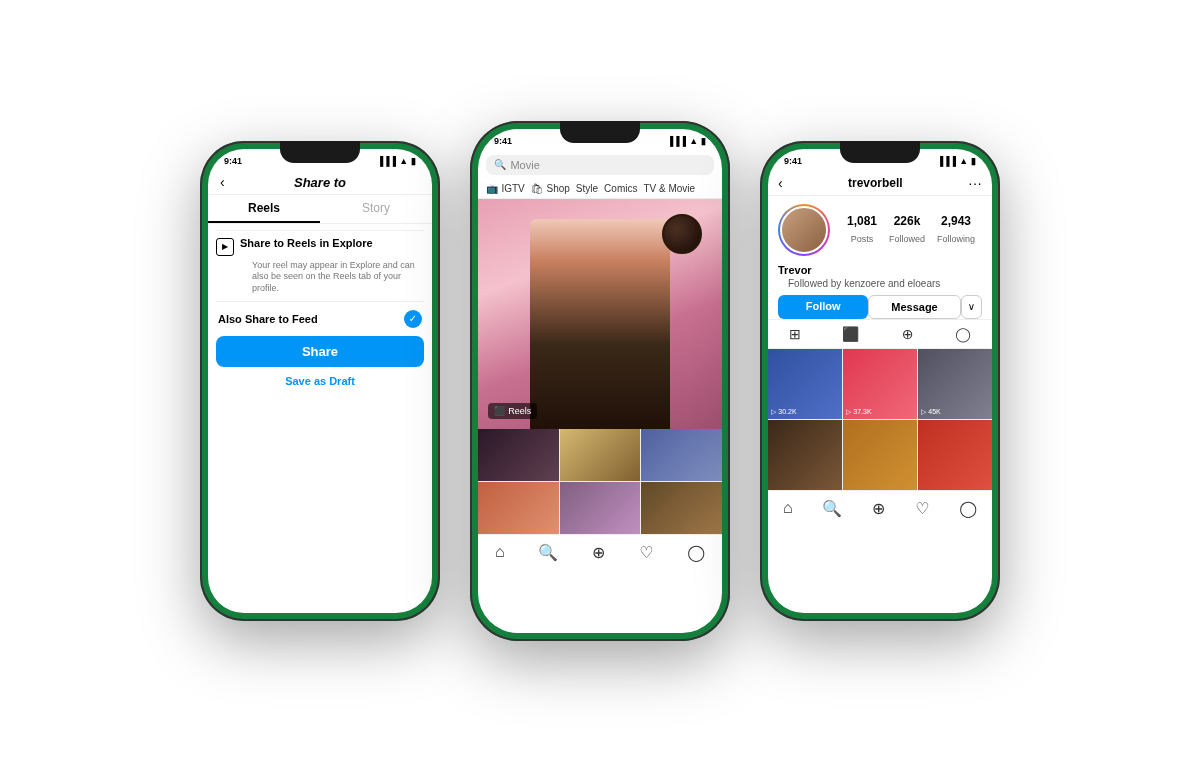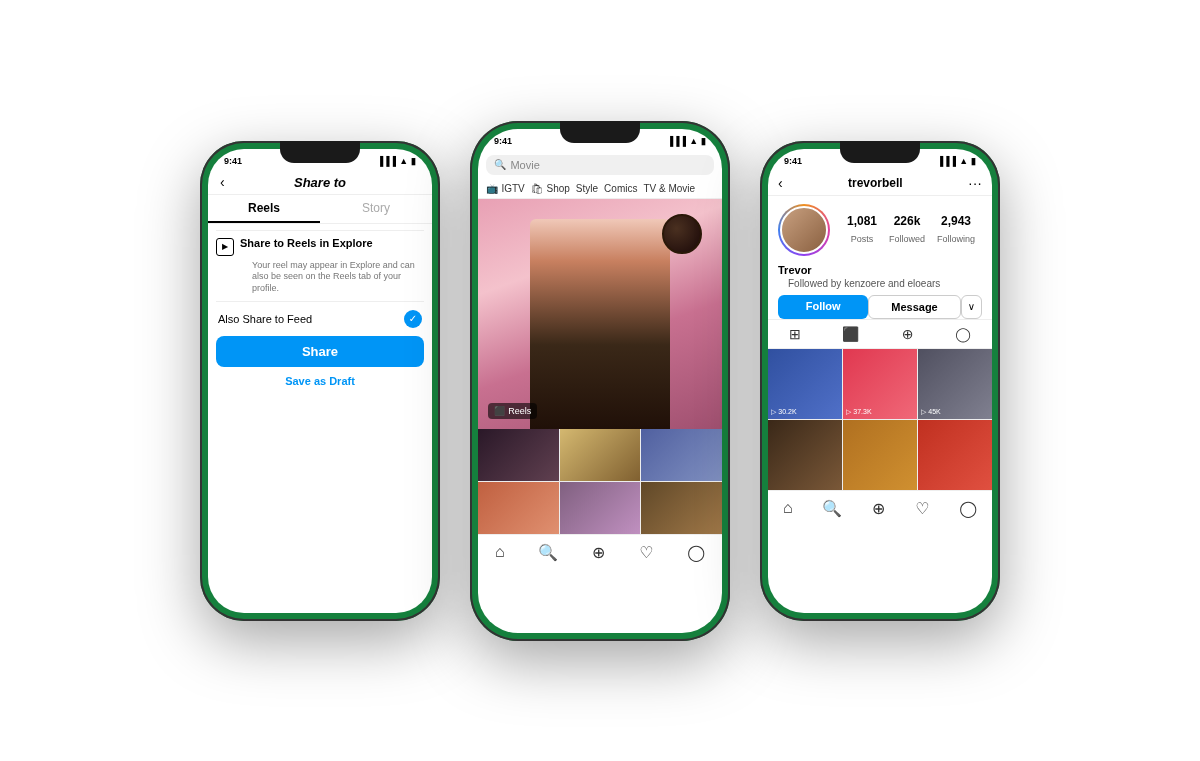--- a/index.html
+++ b/index.html
@@ -146,21 +146,21 @@
     }
     .reels-title { font-size: 11px; font-weight: 600; }
     .reels-desc { font-size: 9px; color: #777; margin-top: 2px; margin-left: 36px; line-height: 1.3; }
     .also-share-row {
       display: flex;
       justify-content: space-between;
       align-items: center;
       margin-top: 8px;
       padding: 0 2px;
     }
-    .also-share-label { font-size: 11px; font-weight: 400; }
+    .also-share-label { font-size: 11px; font-weight: 700; }
     .check-circle {
       width: 18px; height: 18px;
       background: #0095f6;
       border-radius: 50%;
       display: flex;
       align-items: center;
       justify-content: center;
       color: #fff;
       font-size: 10px;
     }

